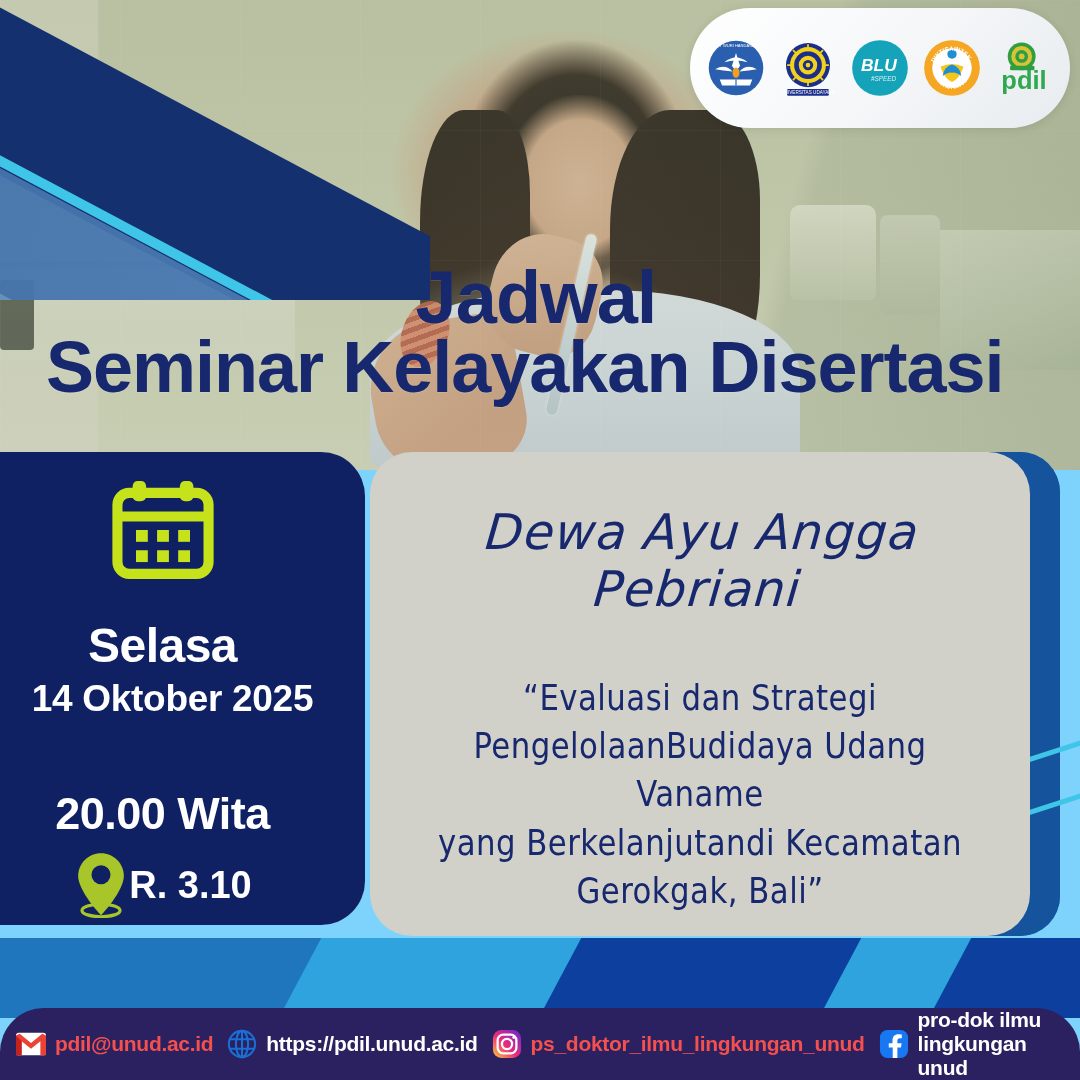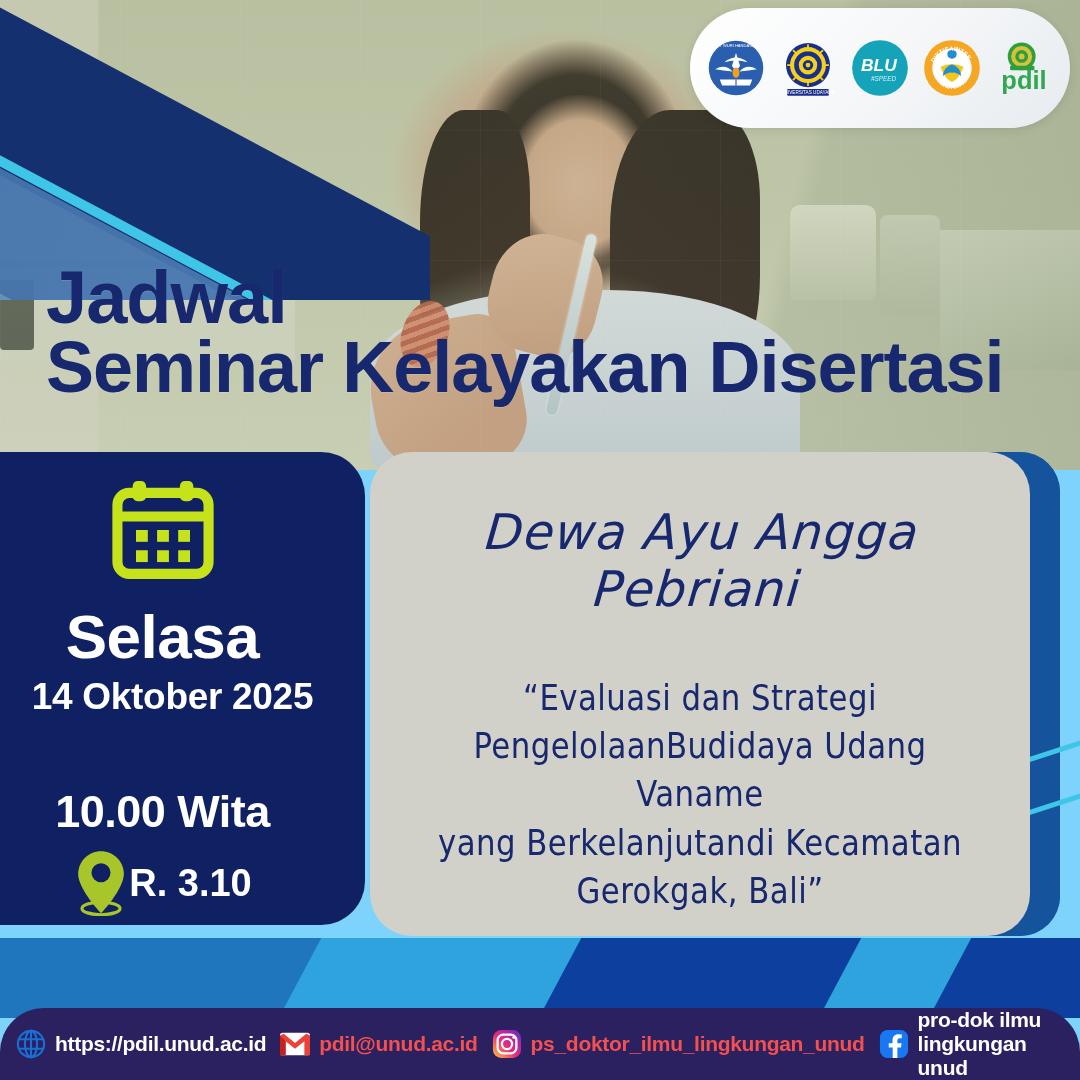--- a/index.html
+++ b/index.html
@@ -117,21 +117,21 @@
 
   
   .heading{
     position:absolute;left:46px;top:262px;width:980px;
     color:#17286e;
     font-weight:bold;
     letter-spacing:-1px;
     line-height:.96;
     text-shadow:0 1px 0 rgba(255,255,255,.12);
   }
-  .heading .l1{font-size:74px;display:block;}
+  .heading .l1{font-size:74px;display:block;text-align:center;}
   .heading .l2{font-size:72px;display:block;white-space:nowrap;}
 
   
   .blue-back{
     position:absolute;left:620px;top:452px;width:440px;height:484px;
     background:#1463a8;border-radius:40px;
   }
   .blue-back2{
     position:absolute;left:940px;top:452px;width:120px;height:484px;
     background:#15539d;border-radius:0 40px 40px 0;
@@ -139,21 +139,21 @@
   .blue-line1{position:absolute;left:985px;top:752px;width:120px;height:5px;background:#3fc5e8;transform:rotate(-18deg);}
   .blue-line2{position:absolute;left:985px;top:805px;width:120px;height:5px;background:#3fc5e8;transform:rotate(-18deg);}
 
   .card-left{
     position:absolute;left:-40px;top:452px;width:405px;height:473px;
     background:#0f2162;border-radius:0 44px 44px 0;
     display:flex;flex-direction:column;align-items:center;
     padding-top:14px;box-sizing:border-box;
   }
   .cal-icon{margin-top:10px;}
-  .day{color:#ffffff;font-size:62px;font-weight:bold;margin-top:22px;letter-spacing:-.5px;line-height:1;}
+  .day{color:#ffffff;font-size:48px;font-weight:bold;margin-top:38px;letter-spacing:-.5px;line-height:1;}
   .date{color:#ffffff;font-size:37px;font-weight:bold;margin-top:8px;letter-spacing:-.3px;margin-left:20px;}
   .time{color:#ffffff;font-size:45px;font-weight:bold;margin-top:68px;letter-spacing:-.5px;}
   .room-row{display:flex;align-items:center;gap:0;margin-top:12px;}
   .room{color:#ffffff;font-size:38px;font-weight:bold;}
 
   .card-right{
     position:absolute;left:370px;top:452px;width:660px;height:484px;
     background:#d2d1c9;border-radius:42px;
     display:flex;flex-direction:column;align-items:center;
     box-sizing:border-box;padding:52px 34px 30px;
@@ -307,21 +307,21 @@
       <rect x="16" y="32" width="7" height="7" fill="#c6e21a"></rect>
       <rect x="28.5" y="32" width="7" height="7" fill="#c6e21a"></rect>
       <rect x="41" y="32" width="7" height="7" fill="#c6e21a"></rect>
       <rect x="16" y="44" width="7" height="7" fill="#c6e21a"></rect>
       <rect x="28.5" y="44" width="7" height="7" fill="#c6e21a"></rect>
       <rect x="41" y="44" width="7" height="7" fill="#c6e21a"></rect>
     </svg>
 
     <div class="day">Selasa</div>
     <div class="date">14 Oktober 2025</div>
-    <div class="time">10.00 Wita</div>
+    <div class="time">20.00 Wita</div>
 
     <div class="room-row">
       <svg width="56" height="66" viewBox="0 0 40 52">
         <path d="M20 1 C10 1 2 9 2 19 C2 31 20 50 20 50 C20 50 38 31 38 19 C38 9 30 1 20 1Z" fill="#a8c52a"></path>
         <circle cx="20" cy="18" r="7.5" fill="#0f2162"></circle>
         <ellipse cx="20" cy="46" rx="15" ry="5" fill="none" stroke="#a8c52a" stroke-width="2.5"></ellipse>
       </svg>
       <div class="room">R. 3.10</div>
     </div>
   </div>
@@ -339,35 +339,35 @@
   <div class="band-mid"></div>
   <div class="band-d1"></div>
   <div class="band-d2"></div>
   <div class="band-d3"></div>
   <div class="band-d4"></div>
   <div class="band-d5"></div>
 
   <div class="footer">
 
     <div class="fitem">
+      <svg class="ficon" viewBox="0 0 32 24">
+        <rect x="0" y="0" width="32" height="24" rx="3" fill="#ffffff"></rect>
+        <path d="M0 3 L0 24 L6 24 L6 9 L16 17 L26 9 L26 24 L32 24 L32 3 L28 1 L16 11 L4 1Z" fill="#ea4335"></path>
+        <path d="M0 3 L0 24 L6 24 L6 9Z" fill="#c5221f"></path>
+      </svg>
+      <span class="ftxt f-red">pdil@unud.ac.id</span>
+    </div>
+
+    <div class="fitem">
       <svg class="ficon" viewBox="0 0 32 32">
         <circle cx="16" cy="16" r="14" fill="none" stroke="#1a6fd4" stroke-width="2.2"></circle>
         <ellipse cx="16" cy="16" rx="6.5" ry="14" fill="none" stroke="#1a6fd4" stroke-width="2.2"></ellipse>
         <path d="M2.6 11 H29.4 M2.6 21 H29.4 M16 2 V30" stroke="#1a6fd4" stroke-width="2.2"></path>
       </svg>
       <span class="ftxt f-white">https://pdil.unud.ac.id</span>
-    </div>
-
-    <div class="fitem">
-      <svg class="ficon" viewBox="0 0 32 24">
-        <rect x="0" y="0" width="32" height="24" rx="3" fill="#ffffff"></rect>
-        <path d="M0 3 L0 24 L6 24 L6 9 L16 17 L26 9 L26 24 L32 24 L32 3 L28 1 L16 11 L4 1Z" fill="#ea4335"></path>
-        <path d="M0 3 L0 24 L6 24 L6 9Z" fill="#c5221f"></path>
-      </svg>
-      <span class="ftxt f-red">pdil@unud.ac.id</span>
     </div>
 
     <div class="fitem">
       <svg class="ficon" viewBox="0 0 32 32">
         <defs>
           <linearGradient id="igg" x1="0" y1="1" x2="1" y2="0">
             <stop offset="0%" stop-color="#f9ce34"></stop>
             <stop offset="45%" stop-color="#ee2a7b"></stop>
             <stop offset="100%" stop-color="#6228d7"></stop>
           </linearGradient>

